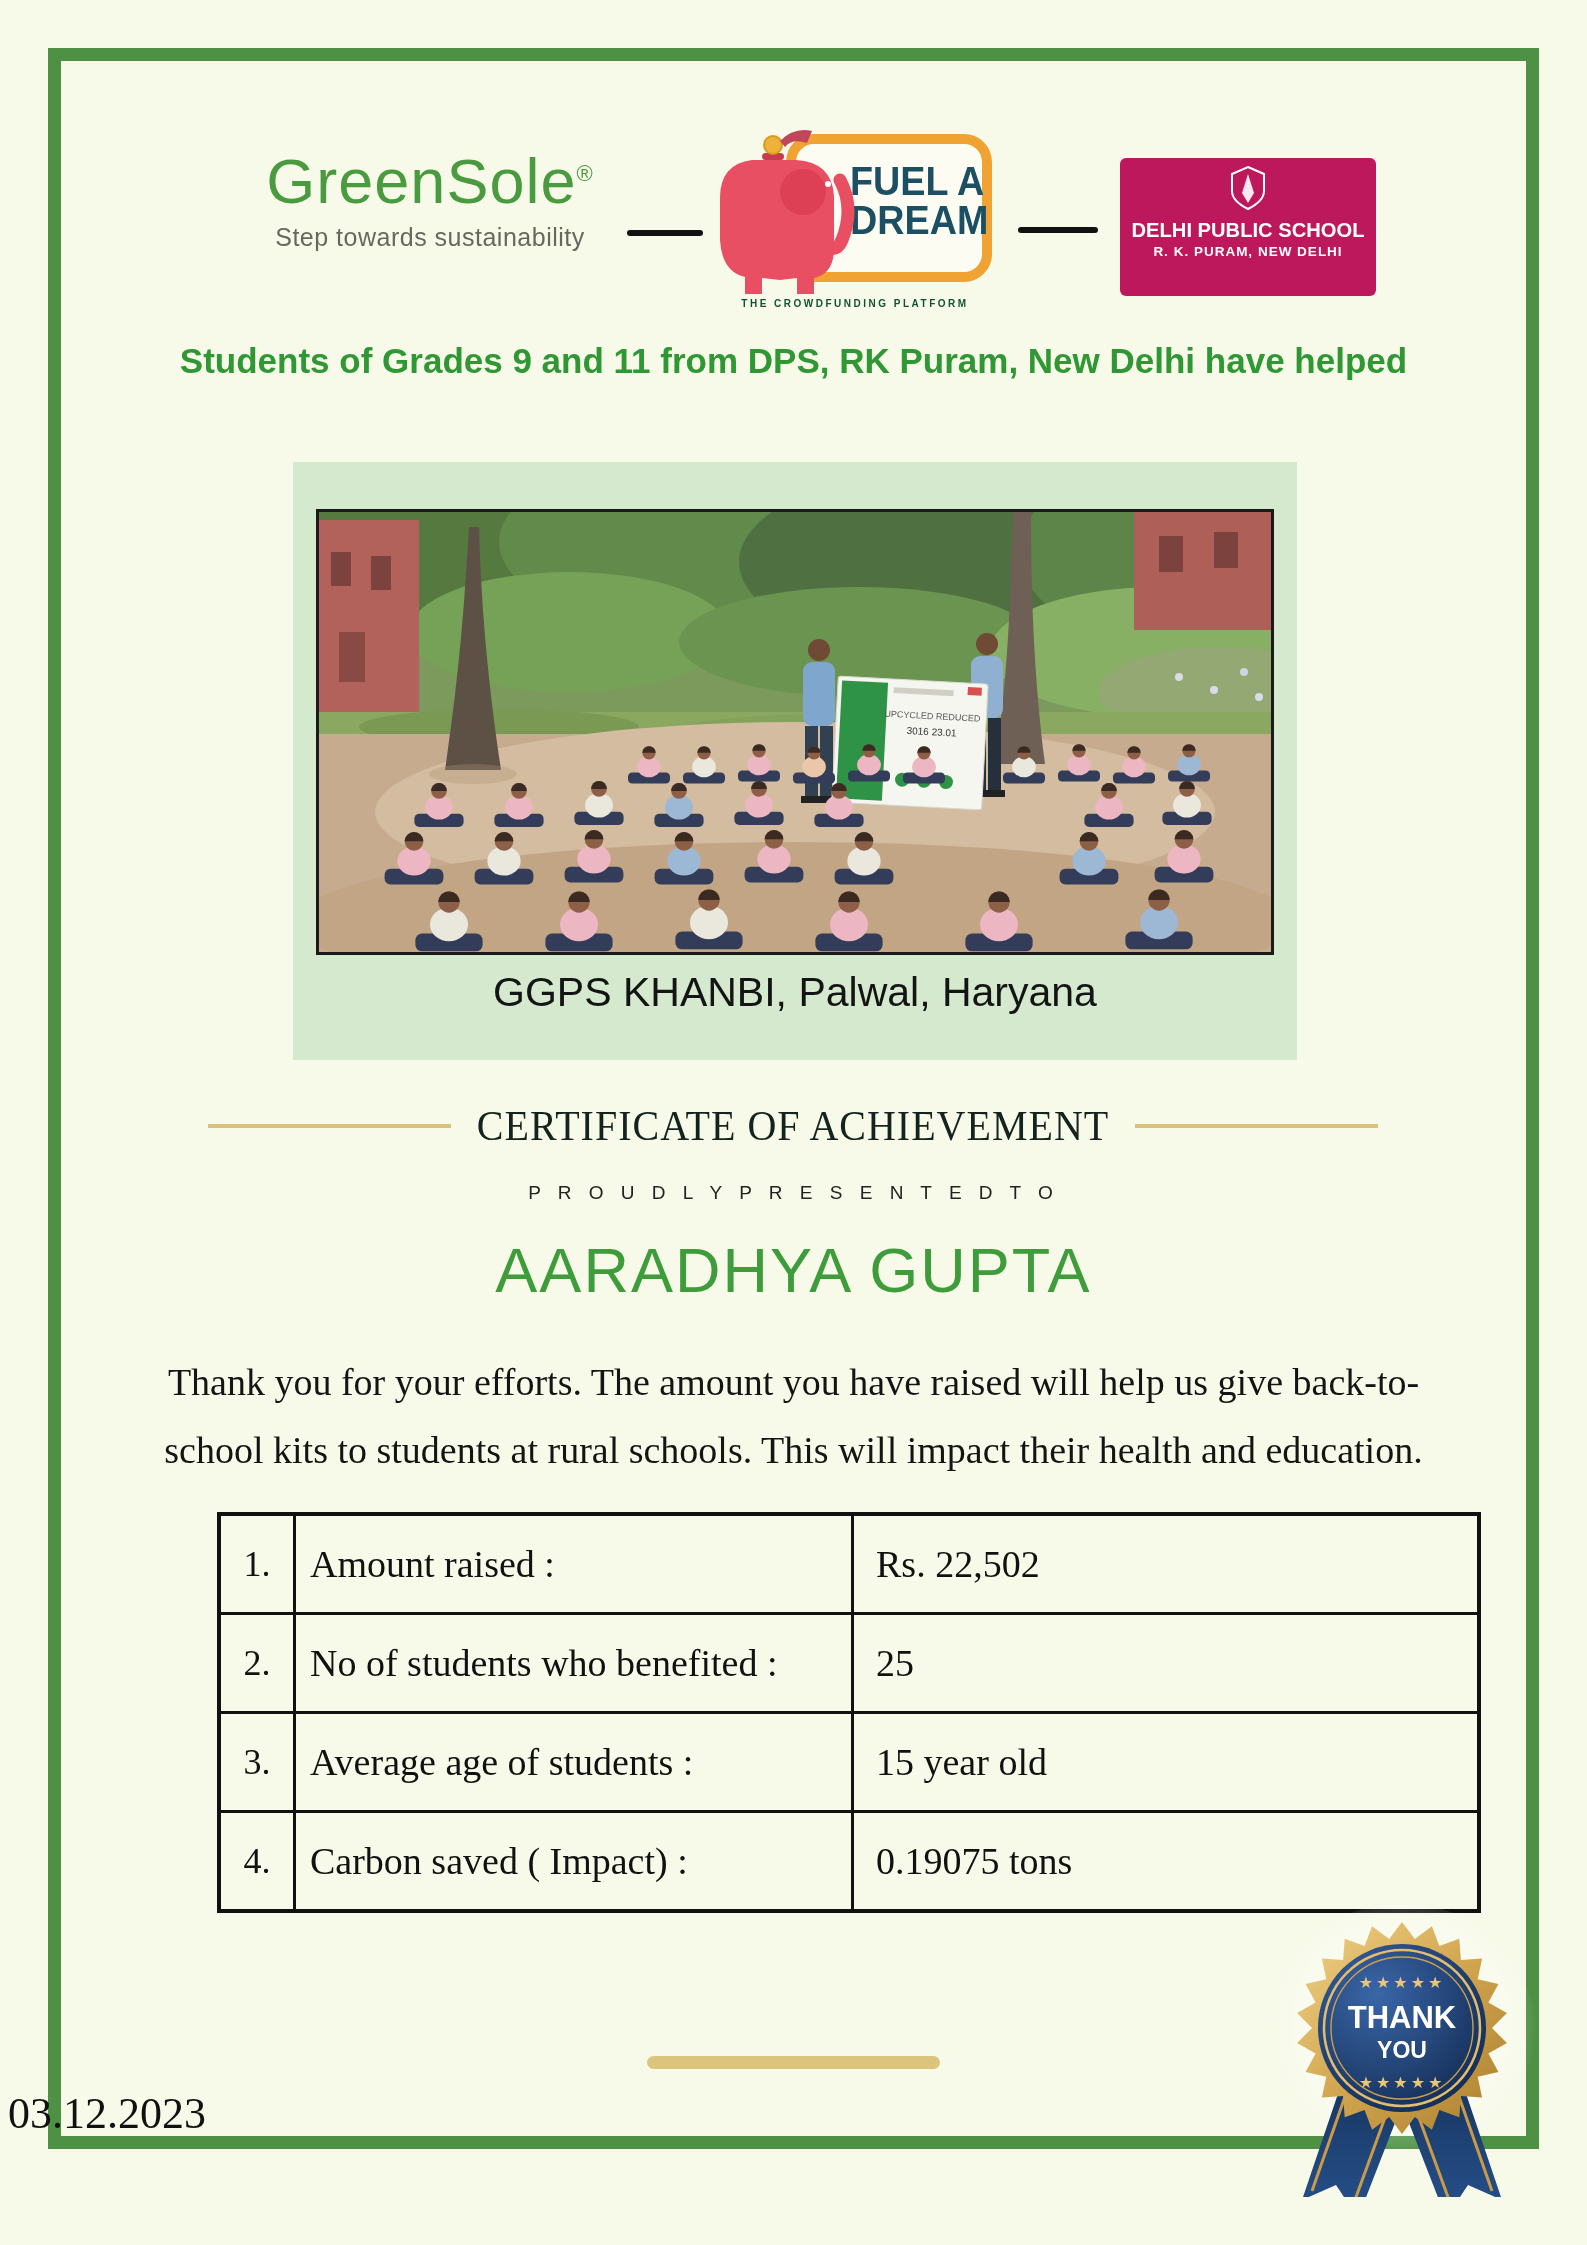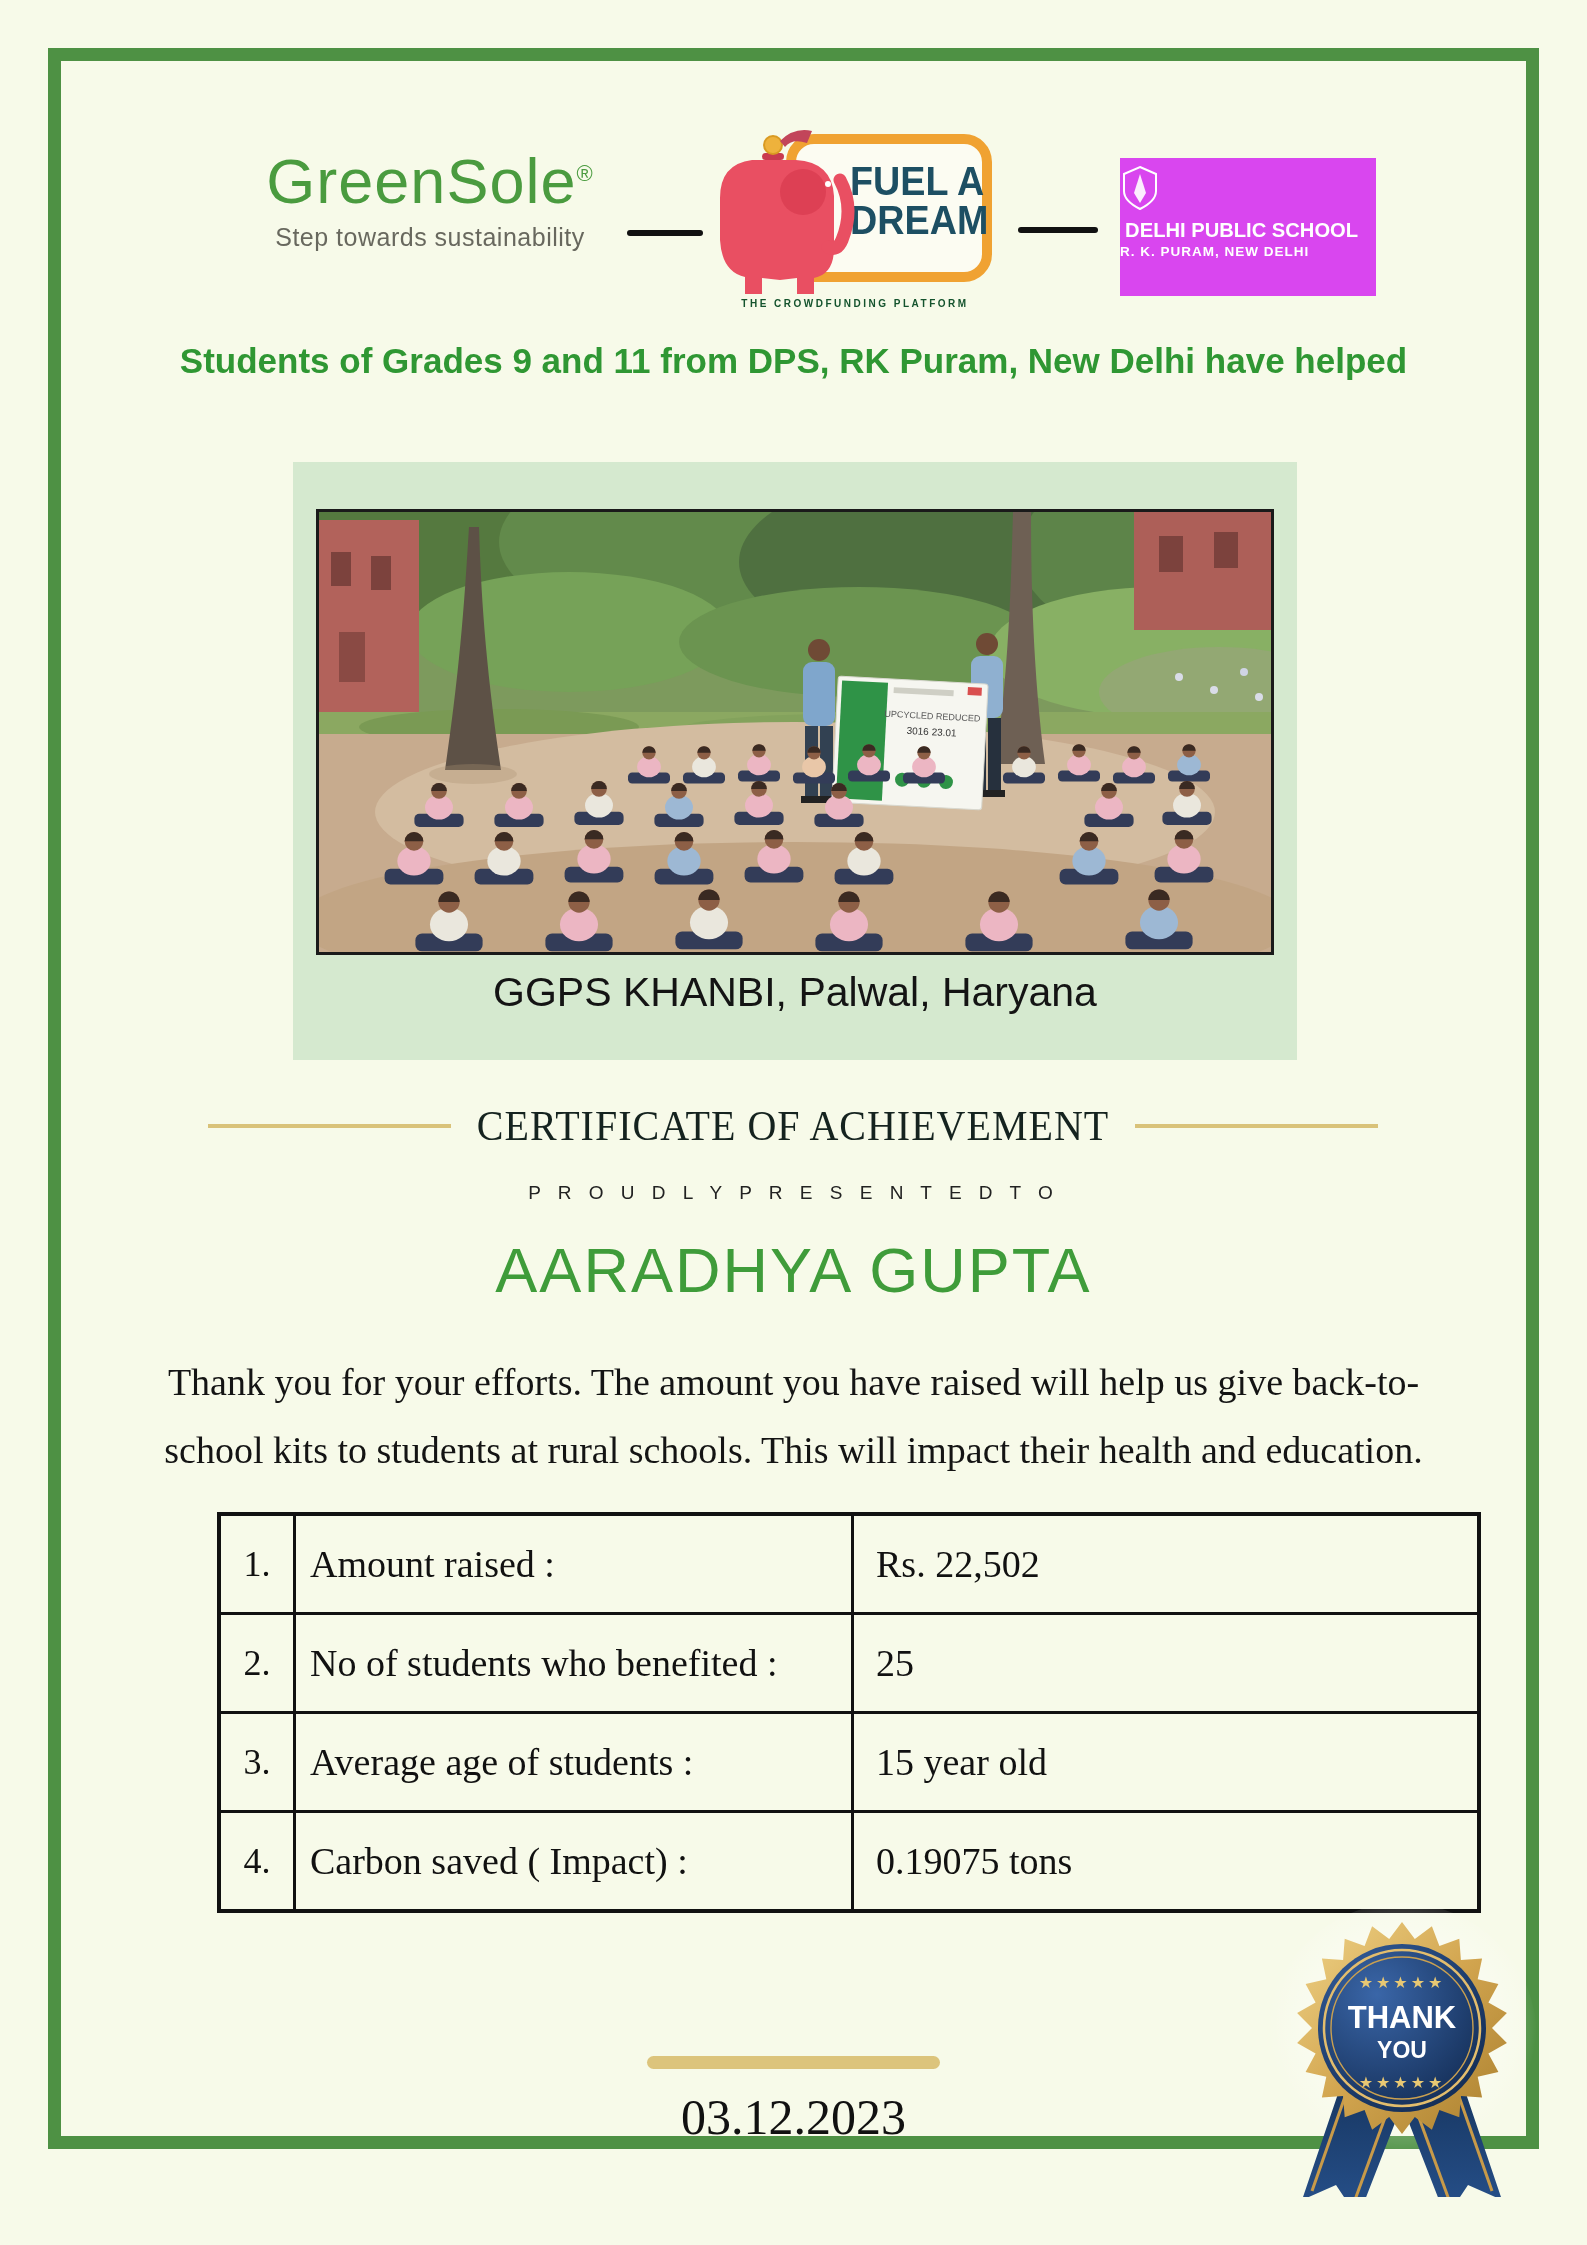--- a/index.html
+++ b/index.html
@@ -16,22 +16,22 @@
   .dash1{left:627px;top:230px;width:76px;}
   .dash2{left:1018px;top:227px;width:80px;}
   .logo-fuel{position:absolute;left:700px;top:126px;width:300px;height:200px;}
   .fuel-box{position:absolute;left:86px;top:8px;width:206px;height:148px;background:#fcfcf2;
             border:10px solid #f0a232;border-radius:28px;box-sizing:border-box;}
   .fuel-text{position:absolute;left:150px;top:36px;font-weight:bold;font-size:41px;line-height:0.95;
              color:#1d4f63;letter-spacing:0px;transform:scaleX(.92);transform-origin:left;}
   .fuel-elephant{position:absolute;left:0;top:0;}
   .fuel-tagline{position:absolute;left:10px;top:172px;width:290px;text-align:center;font-size:10px;
                 font-weight:bold;letter-spacing:2.5px;color:#14532d;}
-  .logo-dps{position:absolute;left:1120px;top:158px;width:256px;height:138px;background:#d946ef;
-            color:#fff;box-sizing:border-box;padding-top:6px;}
+  .logo-dps{position:absolute;left:1120px;top:158px;width:256px;height:138px;background:#be185d;
+            color:#fff;text-align:center;box-sizing:border-box;padding-top:6px;border-radius:6px;}
   .dps-line1{font-size:21px;font-weight:bold;letter-spacing:0px;margin-top:2px;transform:scaleX(.96);}
   .dps-line2{font-size:13.5px;font-weight:bold;letter-spacing:1px;margin-top:2px;}
 
   
   .headline{position:absolute;left:60px;top:334px;width:1467px;text-align:center;
             font-size:35px;font-weight:bold;color:#2f9733;line-height:1.55;}
 
   
   .photo-card{position:absolute;left:293px;top:462px;width:1004px;height:598px;background:#d5e9cf;}
   .photo-frame{margin:47px auto 0;width:952px;height:440px;border:3px solid #1a1a1a;box-sizing:content-box;}
@@ -55,22 +55,22 @@
   table.facts{position:absolute;left:217px;top:1512px;border-collapse:collapse;
               font-family:"Liberation Serif",serif;font-size:38px;color:#111;}
   table.facts td{border:3px solid #111;height:94px;vertical-align:middle;}
   table.facts{border:4px solid #111;}
   td.c-num{width:70px;text-align:center;font-size:36px;}
   td.c-label{width:540px;padding-left:14px;}
   td.c-value{width:600px;padding-left:22px;}
 
   
   .gold-divider{position:absolute;left:647px;top:2056px;width:293px;height:13px;border-radius:7px;background:#dcc47c;}
-  .date{position:absolute;left:0;right:0;top:2088px;text-align:center;
-        font-family:"Liberation Serif",serif;font-size:50px;color:#111;}
+  .date{position:absolute;left:8px;right:0;top:2088px;
+        font-family:"Liberation Serif",serif;font-size:44px;color:#111;}
   .badge{position:absolute;left:1262px;top:1888px;}
 </style>
 </head>
 <body>
 
 <div class="page">
   <div class="frame"></div>
 
   <div class="logo-greensole">
     <div class="gs-name"><span>GreenSole</span><sup>®</sup></div>

